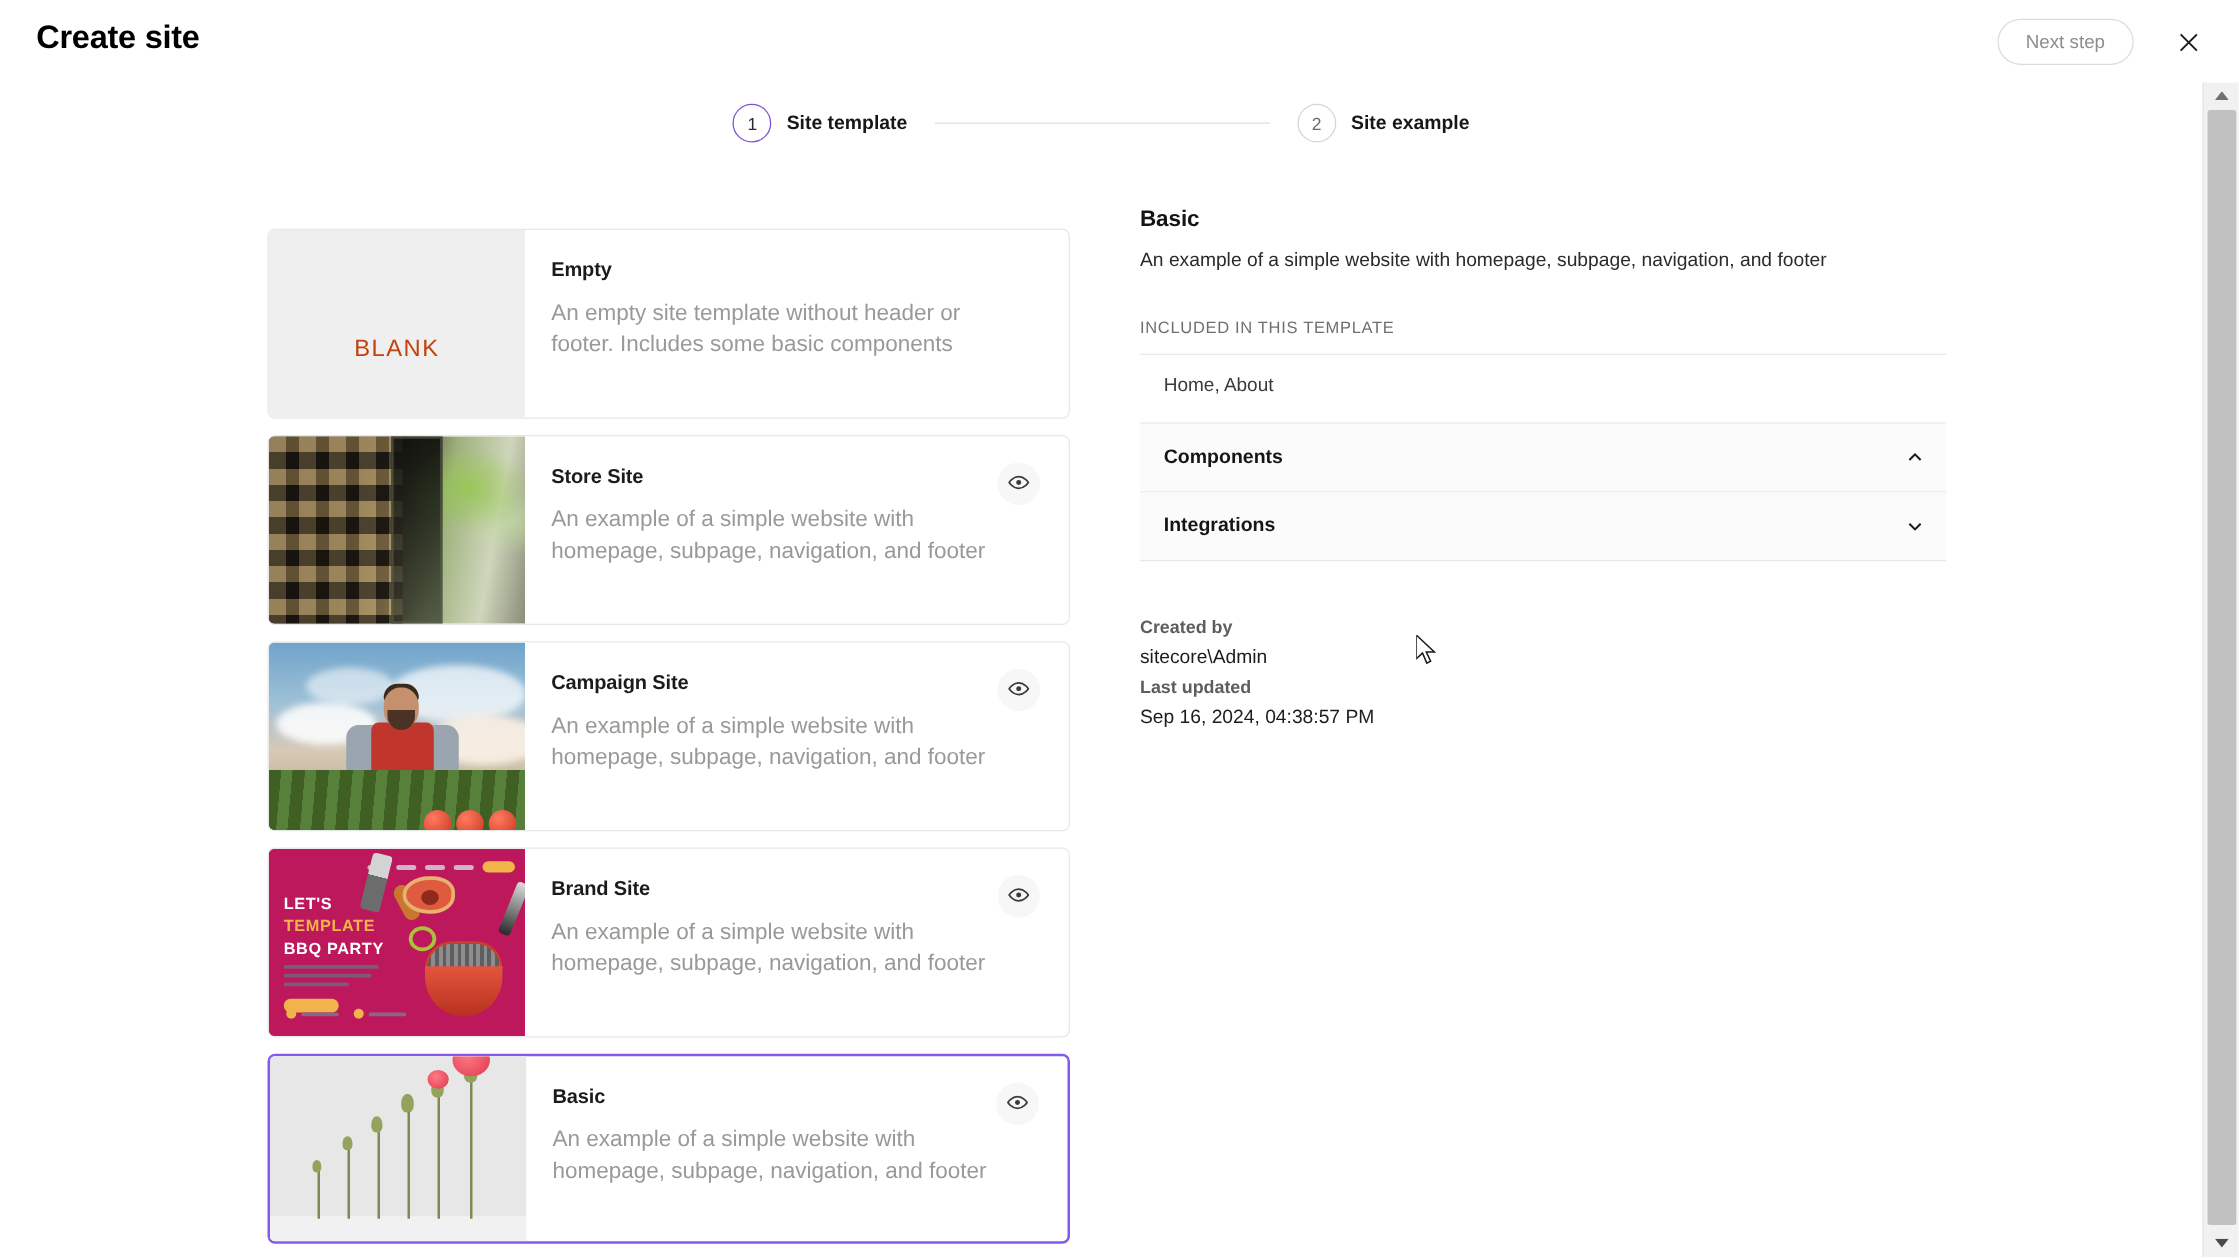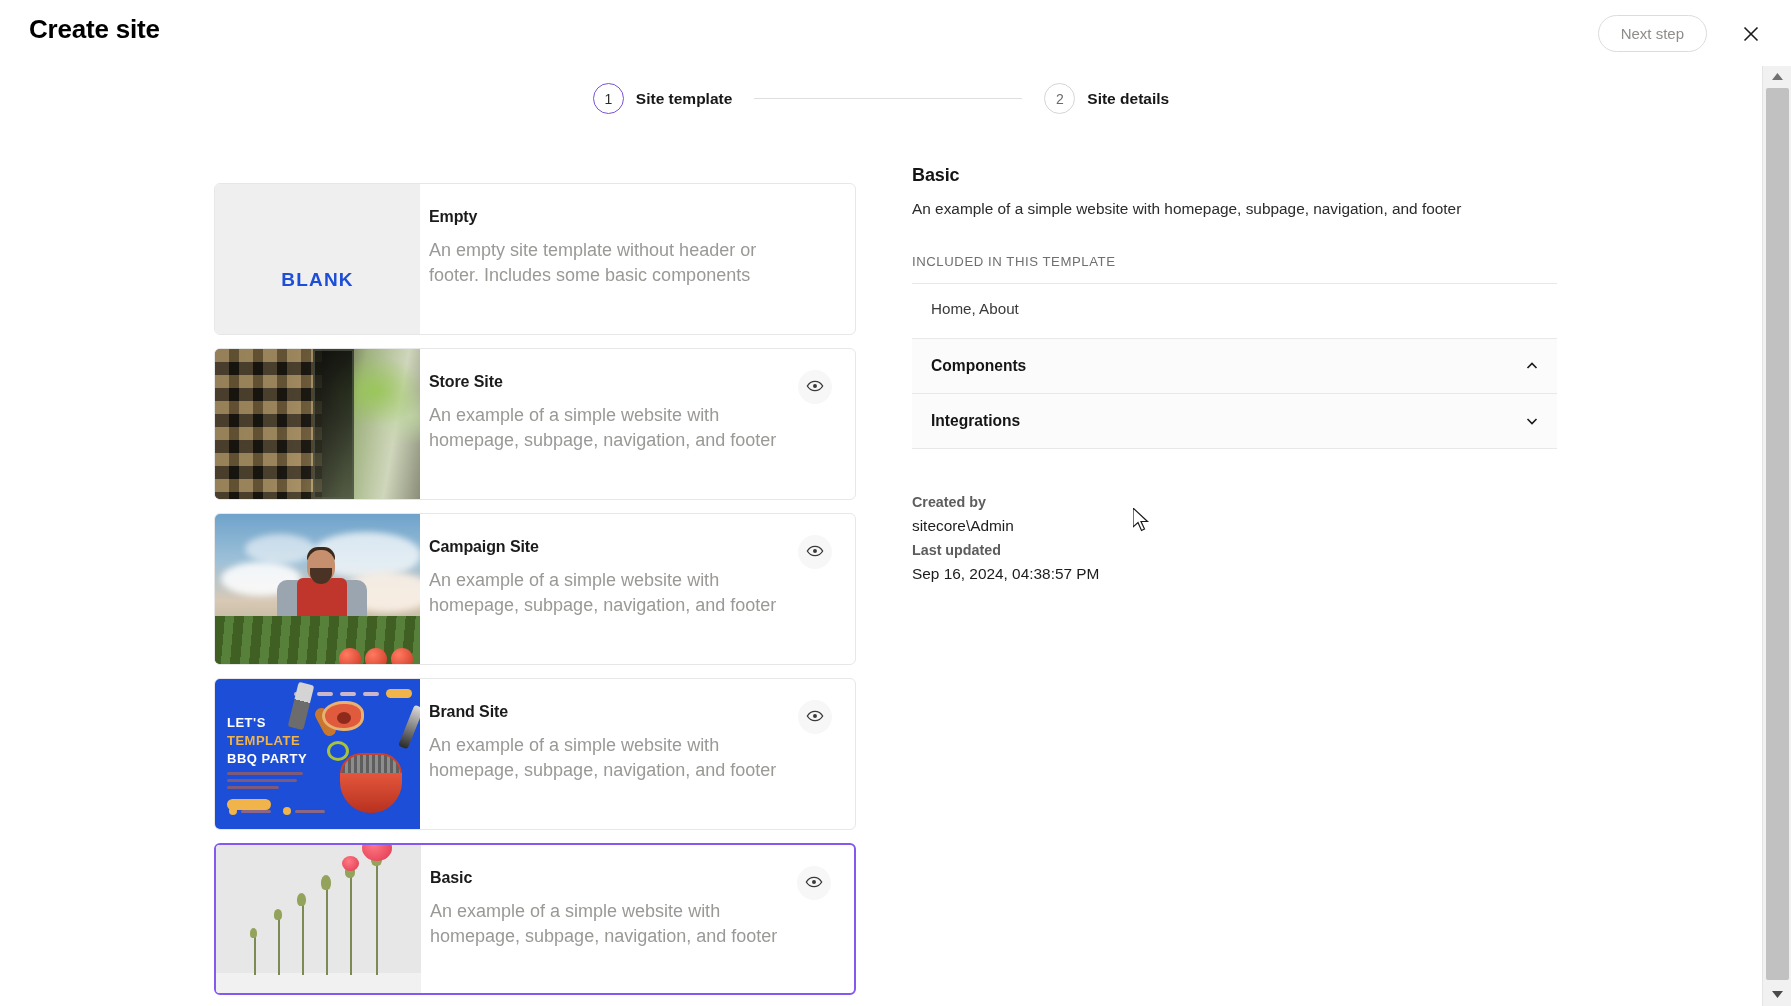--- a/index.html
+++ b/index.html
@@ -73,40 +73,40 @@
     margin-bottom: 13px; cursor: pointer;
   }
   .tpl-card.selected {
     border: 2px solid #8359f0;
   }
   .tpl-thumb {
     width: 205px; height: 100%; flex: 0 0 205px;
     position: relative; overflow: hidden;
     background: #efefef;
   }
-  .tpl-body { flex: 1; padding: 24px 26px 0 9px; position: relative; }
+  .tpl-body { flex: 1; padding: 24px 26px 0 9px; position: relative; margin-left: 12px; }
   .tpl-name {
     font-size: 16px; font-weight: 700; color: #1b1b1b;
     letter-spacing: -0.1px;
   }
   .tpl-desc {
     margin-top: 12px; font-size: 18px; line-height: 25px;
     color: #9a9996; max-width: 360px;
   }
   .preview-btn {
     position: absolute; right: 23px; top: 21px;
     width: 34px; height: 34px; border-radius: 50%;
     background: #f7f7f7; border: none;
     display: flex; align-items: center; justify-content: center;
     cursor: pointer;
   }
   .blank-label {
     position: absolute; inset: 0;
     display: flex; align-items: center; justify-content: center;
-    font-size: 19px; font-weight: 700; letter-spacing: 1.2px; color: #1d4ed8; margin-top: 42px;
+    font-size: 19px; font-weight: 400; letter-spacing: 1.2px; color: #c2410c; margin-top: 42px;
   }
 
   
   .thumb-store {
     position: absolute; inset: 0;
     background:
       radial-gradient(ellipse 70px 50px at 78% 28%, rgba(150,200,80,.85), rgba(150,200,80,0) 70%),
       radial-gradient(ellipse 55px 40px at 95% 45%, rgba(190,215,160,.8), rgba(190,215,160,0) 70%),
       linear-gradient(100deg, #1d1a14 0%, #2a241b 34%, #4a4335 48%, #9fb27e 66%, #cfd6bb 84%, #8a8d78 100%);
   }
@@ -143,21 +143,21 @@
   .farmer-apron { position: absolute; left: 82px; top: 64px; width: 50px; height: 92px;
     background: #c0362c; border-radius: 6px 6px 0 0; }
   .farmer-arms { position: absolute; left: 72px; top: 108px; width: 70px; height: 20px;
     background: #8e99a5; border-radius: 10px; }
   .crop-row { position: absolute; left: 0; bottom: 0; width: 100%; height: 48px;
     background: repeating-linear-gradient(95deg,#3f6022 0 10px,#57803a 10px 19px); }
   .tomato { position: absolute; bottom: -6px; width: 22px; height: 22px;
     background: radial-gradient(circle at 35% 30%, #ff7a60, #c9341f); border-radius: 50%; }
 
   
-  .thumb-brand { position: absolute; inset: 0; background: #1d4ed8; overflow: hidden; }
+  .thumb-brand { position: absolute; inset: 0; background: #be185d; overflow: hidden; }
   .bbq-nav { position: absolute; right: 8px; top: 10px; display: flex; gap: 7px; align-items: center; }
   .bbq-nav i { display: block; width: 16px; height: 4px; background: #cdb6c8; border-radius: 2px; }
   .bbq-nav .pill { width: 26px; height: 9px; background: #f0b44a; border-radius: 5px; }
   .bbq-t1 { position: absolute; left: 12px; top: 36px; font-size: 13px; font-weight: 700; color: #ffffff; letter-spacing: .5px; }
   .bbq-t2 { position: absolute; left: 12px; top: 54px; font-size: 13px; font-weight: 700; color: #f0b44a; letter-spacing: .5px; }
   .bbq-t3 { position: absolute; left: 12px; top: 72px; font-size: 13px; font-weight: 700; color: #ffffff; letter-spacing: .5px; }
   .bbq-lines { position: absolute; left: 12px; top: 93px; width: 76px; }
   .bbq-lines i { display: block; height: 3px; background: #7d5a79; border-radius: 2px; margin-bottom: 4px; }
   .bbq-cta { position: absolute; left: 12px; top: 120px; width: 44px; height: 11px; background: #f0b44a; border-radius: 6px; }
   .bbq-dot { position: absolute; bottom: 14px; width: 8px; height: 8px; background: #f0b44a; border-radius: 50%; }
@@ -249,21 +249,21 @@
   </div>
 
   <div class="stepper">
     <div class="step">
       <div class="step-circle active">1</div>
       <div class="step-label">Site template</div>
     </div>
     <div class="step-line"></div>
     <div class="step">
       <div class="step-circle inactive">2</div>
-      <div class="step-label inactive">Site details</div>
+      <div class="step-label inactive">Site example</div>
     </div>
   </div>
 
   <div class="content">
 
     <div class="left-col">
 
       <div class="tpl-card">
         <div class="tpl-thumb">
           <div class="blank-label">BLANK</div>

